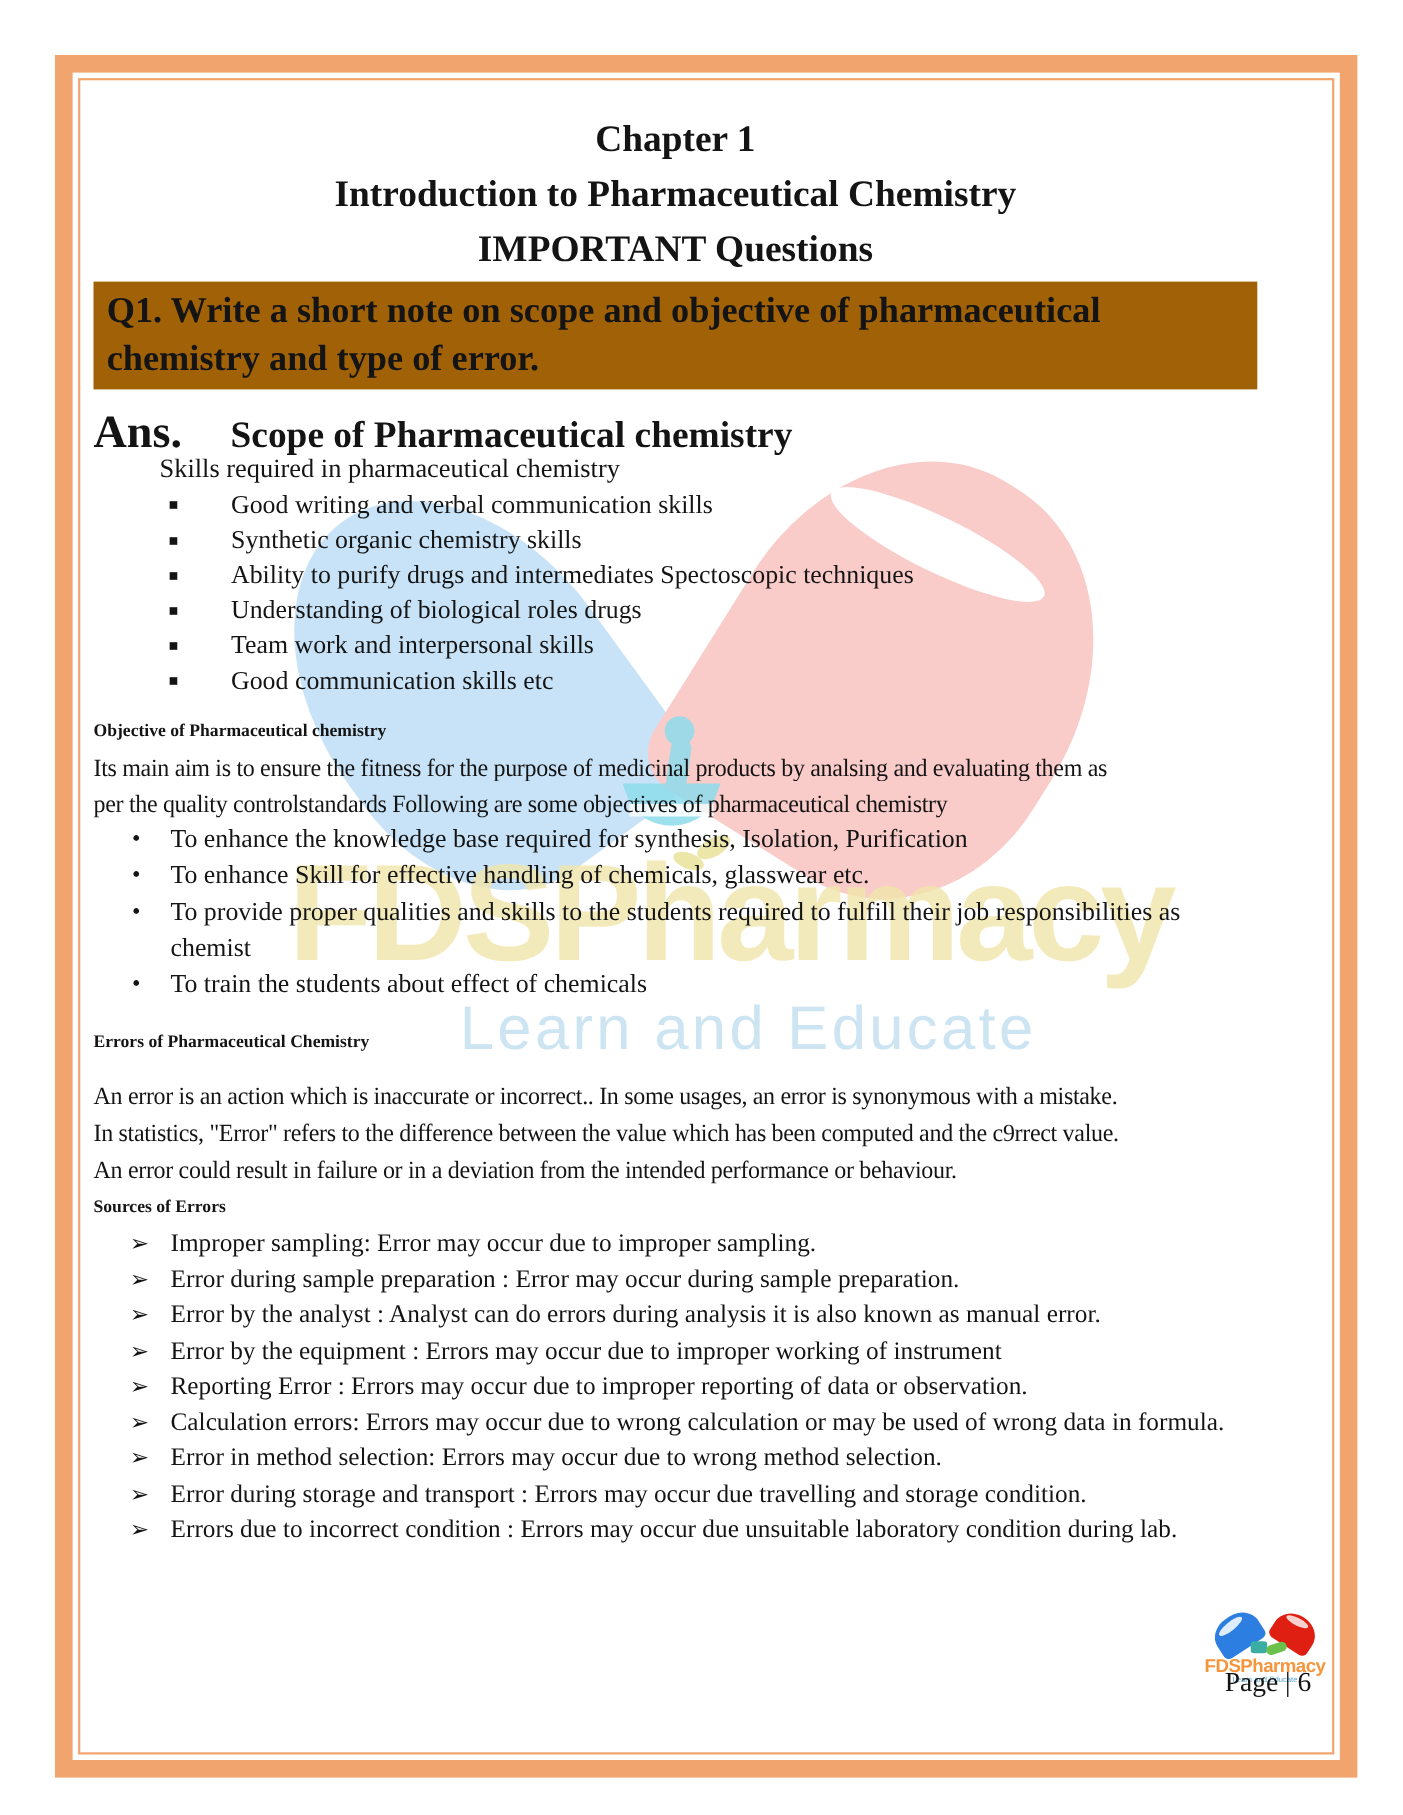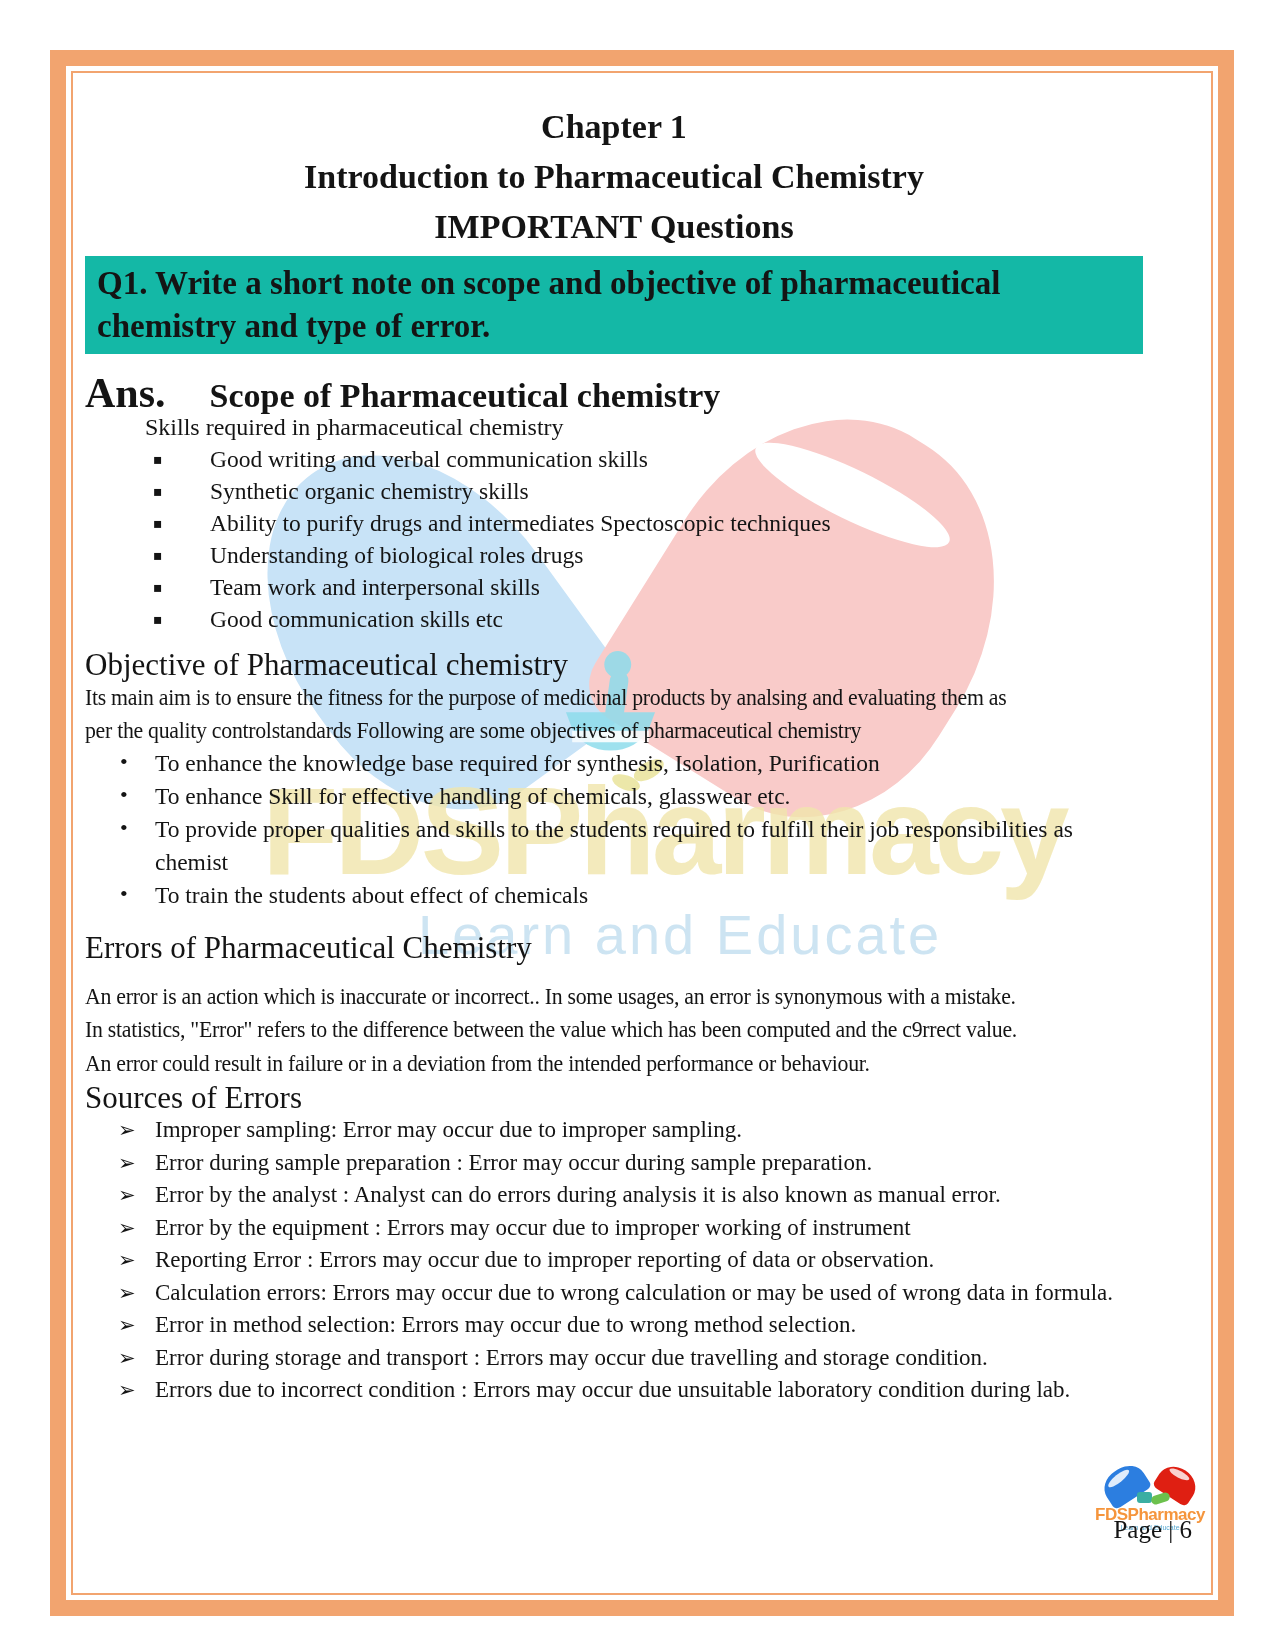--- a/index.html
+++ b/index.html
@@ -41,21 +41,21 @@
   ul.doclist{list-style:none;margin:0;padding:0;}
   ul.doclist li{position:relative;font-size:23.5px;line-height:32px;}
   ul.skills li{padding-left:125px;}
   ul.skills .mk{position:absolute;left:68px;top:0;font-family:"DejaVu Sans",sans-serif;font-size:14px;}
   ul.objectives li{padding-left:70px;line-height:33px;}
   ul.objectives .mk{position:absolute;left:35px;top:-2px;font-size:22px;}
   ul.sources li{padding-left:70px;line-height:32.5px;font-size:23px;}
   ul.sources .mk{position:absolute;left:33px;top:0;font-family:"DejaVu Sans",sans-serif;font-size:21px;}
   ul.sources .term{font-weight:normal;}
 
-  .sec-heading{font-weight:normal;font-size:31px;line-height:32px;margin-top:14px;}
+  .sec-heading{font-weight:bold;font-size:16px;line-height:32px;margin-top:14px;}
   .sec-heading.tight{margin-top:20px;}
   .par{margin-top:16px;}
   .par-line,.intro-line{font-size:22.5px;line-height:33.4px;letter-spacing:-0.3px;
             white-space:nowrap;transform:scaleX(.97);transform-origin:0 50%;}
   .intro-line{line-height:33px;}
   .mt17{margin-top:2px;}
   .mt20{margin-top:20px;}
 
   
   .flogo{position:absolute;left:1095px;top:1462px;width:110px;z-index:2;text-align:center;
@@ -102,21 +102,21 @@
   </div>
 
   <div class="frame-outer"></div>
   <div class="frame-inner"></div>
 
   <div class="content">
     <div class="h1">Chapter 1</div>
     <div class="h2">Introduction to Pharmaceutical Chemistry</div>
     <div class="h3">IMPORTANT Questions</div>
 
-    <div class="qbar" style="background:#14b8a6;">Q1. Write a short note on scope and objective of pharmaceutical chemistry and type of error.</div>
+    <div class="qbar" style="background:#a16207;">Q1. Write a short note on scope and objective of pharmaceutical chemistry and type of error.</div>
 
     <div class="ans-row">
       <span class="ans-label">Ans.</span>
       <span class="scope-heading">Scope of Pharmaceutical chemistry</span>
     </div>
 
     <div class="skills-intro">Skills required in pharmaceutical chemistry</div>
 
     <ul class="doclist skills">
 

